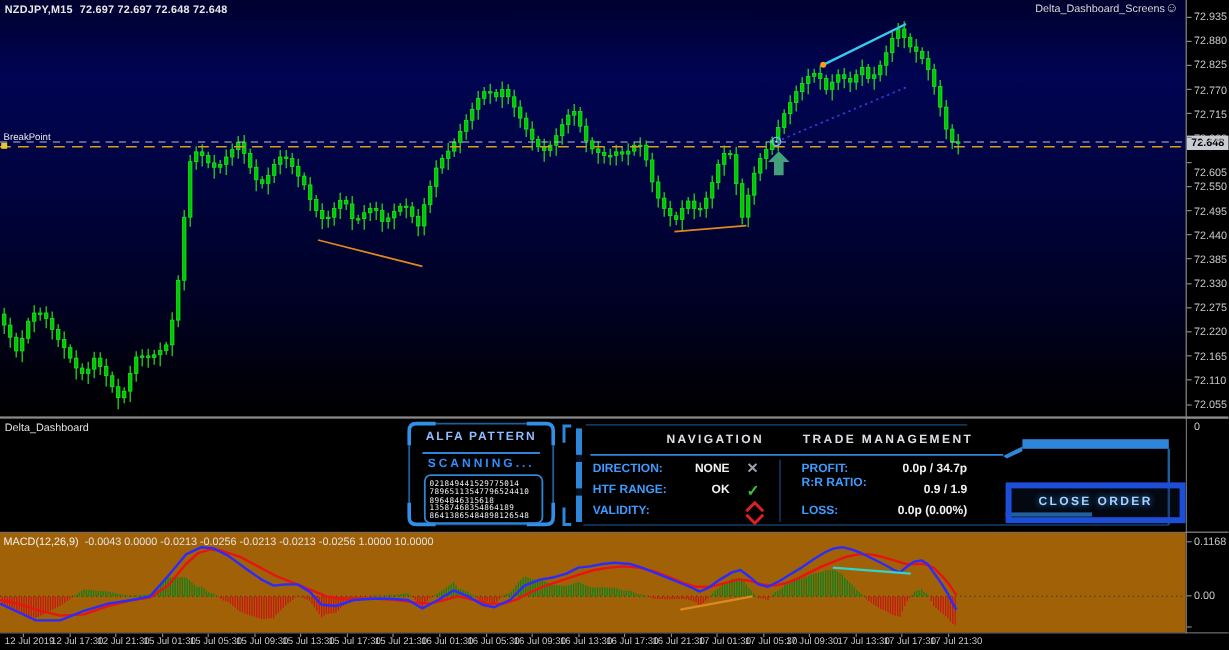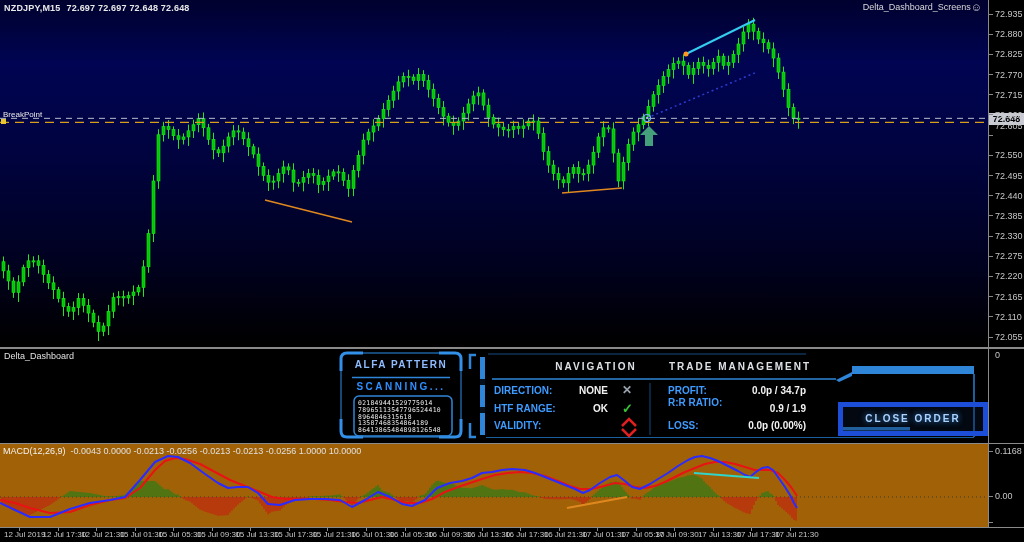--- a/index.html
+++ b/index.html
@@ -406,21 +406,21 @@
       <div class="pl" style="top: 29.1875px;">72.880</div>
       <div class="ptick" style="top: 54px;"></div>
       <div class="pl" style="top: 49.375px;">72.825</div>
       <div class="ptick" style="top: 74px;"></div>
       <div class="pl" style="top: 69.5625px;">72.770</div>
       <div class="ptick" style="top: 94px;"></div>
       <div class="pl" style="top: 89.75px;">72.715</div>
       <div class="ptick" style="top: 114px;"></div>
       <div class="pl" style="top: 109.938px;">72.660</div>
       <div class="ptick" style="top: 135px;"></div>
-      <div class="pl" style="top: 121px;">72.605</div>
+      <div class="pl" style="top: 139px;">72.605</div>
       <div class="ptick" style="top: 155px;"></div>
       <div class="pl" style="top: 150.312px;">72.550</div>
       <div class="ptick" style="top: 175px;"></div>
       <div class="pl" style="top: 170.5px;">72.495</div>
       <div class="ptick" style="top: 195px;"></div>
       <div class="pl" style="top: 190.688px;">72.440</div>
       <div class="ptick" style="top: 215px;"></div>
       <div class="pl" style="top: 210.875px;">72.385</div>
       <div class="ptick" style="top: 236px;"></div>
       <div class="pl" style="top: 231.062px;">72.330</div>

